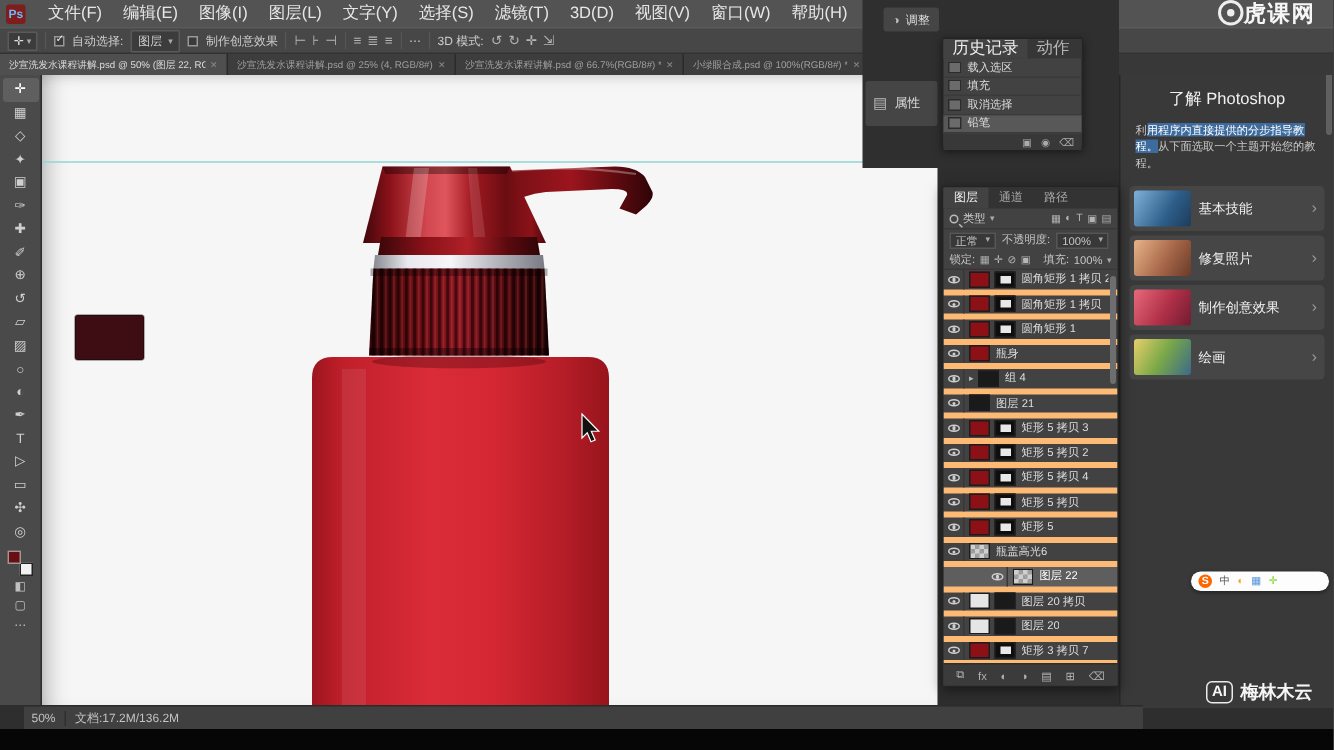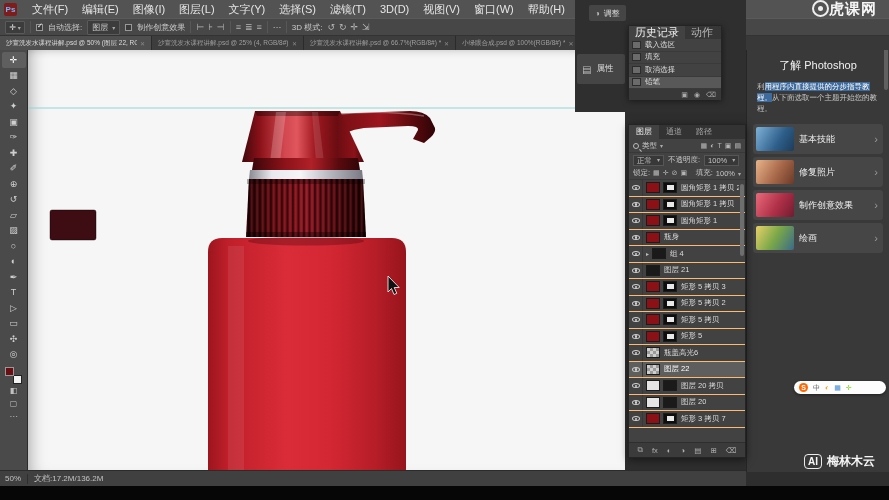--- a/index.html
+++ b/index.html
@@ -86,22 +86,22 @@
   .mag::after { content:""; position:absolute; width:3px; height:1px; background:#bbb; transform:rotate(45deg); left:5px; top:6px; }
   .flt-icons { margin-left:auto; display:flex; gap:3px; font-size:7px; color:#b5b5b5; }
   .lay-blend { height:14px; display:flex; align-items:center; gap:4px; padding:0 4px; color:#c5c5c5; flex:none; }
   .blend-box { background:#383838; border:1px solid #565656; padding:0 3px; height:11px; display:flex; gap:5px;
                align-items:center; line-height:9px; }
   .mini-caret { font-size:6px; color:#aaa; }
   .lay-lock { height:13px; display:flex; align-items:center; gap:3px; padding:0 4px; color:#c5c5c5;
               border-bottom:1px solid #383838; flex:none; }
   .lock-icons { display:flex; gap:3px; font-size:7px; color:#b5b5b5; }
   .lay-rows { flex:1; position:relative; overflow:hidden; }
-  .lay-row { height:16.5px; display:flex; align-items:center; border-bottom:1px solid #fdba74; padding-right:6px; }
-  .lay-row.selected { background:#5e5e5e; }
+  .lay-row { height:16.5px; display:flex; align-items:center; border-bottom:4px solid #fdba74; padding-right:6px; }
+  .lay-row.selected { background:#5e5e5e;padding-left:29px; }
   .eye-cell { width:14px; align-self:stretch; border-right:1px solid #383838; display:flex; align-items:center;
               justify-content:center; flex:none; }
   .eye { width:8px; height:5px; border:1px solid #cfcfcf; border-radius:50%; position:relative; }
   .eye::after { content:""; position:absolute; left:2px; top:0.5px; width:2.5px; height:2.5px; background:#cfcfcf; border-radius:50%; }
   .thumb { width:14px; height:11px; border:1px solid #1c1c1c; margin-left:3px; flex:none; }
   .thumb.red { background:#8c1117; }
   .thumb.dark { background:#1a1a1a; }
   .thumb.white { background:#e5e5e5; }
   .thumb.vec { background:#0e0e0e; display:flex; align-items:center; justify-content:center; }
   .thumb.vec::after { content:""; width:7px; height:5px; background:#e8e8e8; }
@@ -128,21 +128,21 @@
   .li-thumb { width:38px; height:24px; border-radius:2px; margin-left:3px; flex:none; }
   .g1 { background:linear-gradient(120deg,#7fb2d9,#2e5e8a 60%,#1d3c5a); }
   .g2 { background:linear-gradient(120deg,#e8b48a,#a8684a 55%,#6a3a28); }
   .g3 { background:linear-gradient(120deg,#e86a7a,#b03048 55%,#701c30); }
   .g4 { background:linear-gradient(120deg,#e8d06a,#7aa848 50%,#3a6a8a); }
   .li-label { flex:1; padding-left:5px; font-size:9px; color:#f0f0f0; }
   .li-chev { padding-right:5px; font-size:11px; color:#9a9a9a; }
   .learn-scroll { position:absolute; right:1px; top:8px; width:4px; height:46px; background:#606060; border-radius:2px; }
 
   
-  .statusbar { position:absolute; left:0; top:470px; width:746px; height:16px; background:#404040;
+  .statusbar { position:absolute; left:16px; top:470px; width:746px; height:16px; background:#404040;
                border-top:1px solid #2b2b2b; display:flex; align-items:center; font-size:8px; color:#c2c2c2;
                gap:6px; padding-left:5px; z-index:2; }
   .status-sep { width:1px; height:10px; background:#2e2e2e; }
   .bottom-black { position:absolute; left:0; top:486px; width:889px; height:14px; background:#060606; z-index:5; }
 
   .wm-top { position:absolute; right:12px; top:0; display:flex; align-items:flex-start; z-index:6; }
   .wm-logo { width:17px; height:17px; border-radius:50%; border:2px solid rgba(255,255,255,.9); position:relative; flex:none; }
   .wm-logo::after { content:""; position:absolute; left:4px; top:4px; width:5px; height:5px;
                     background:rgba(255,255,255,.9); border-radius:50%; }
   .wm-top-text { font-size:15px; font-weight:bold; color:rgba(255,255,255,.95); letter-spacing:1px; }
@@ -490,20 +490,28 @@
         <span class="thumb red"></span>
         <span class="thumb vec"></span>
         <span class="lay-name">矩形 5 拷贝 2</span>
       </div>
       <div class="lay-row">
         <div class="eye-cell">
             <span class="eye"></span>
           </div>
         <span class="thumb red"></span>
         <span class="thumb vec"></span>
+        <span class="lay-name">矩形 5 拷贝 4</span>
+      </div>
+      <div class="lay-row">
+        <div class="eye-cell">
+            <span class="eye"></span>
+          </div>
+        <span class="thumb red"></span>
+        <span class="thumb vec"></span>
         <span class="lay-name">矩形 5 拷贝</span>
       </div>
       <div class="lay-row">
         <div class="eye-cell">
             <span class="eye"></span>
           </div>
         <span class="thumb red"></span>
         <span class="thumb vec"></span>
         <span class="lay-name">矩形 5</span>
       </div>

